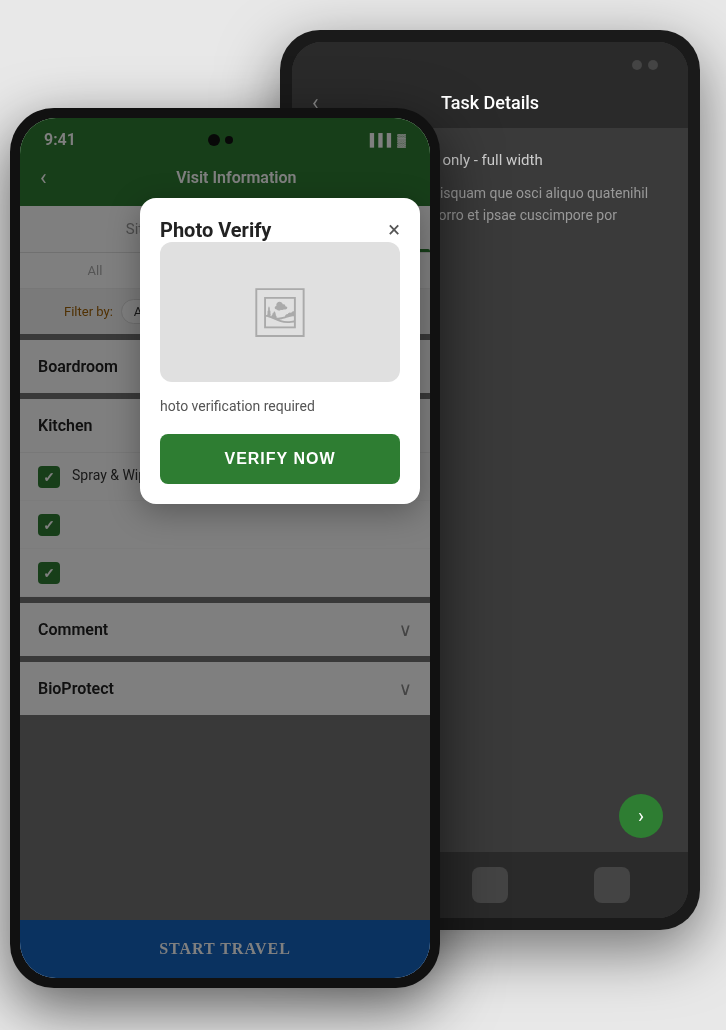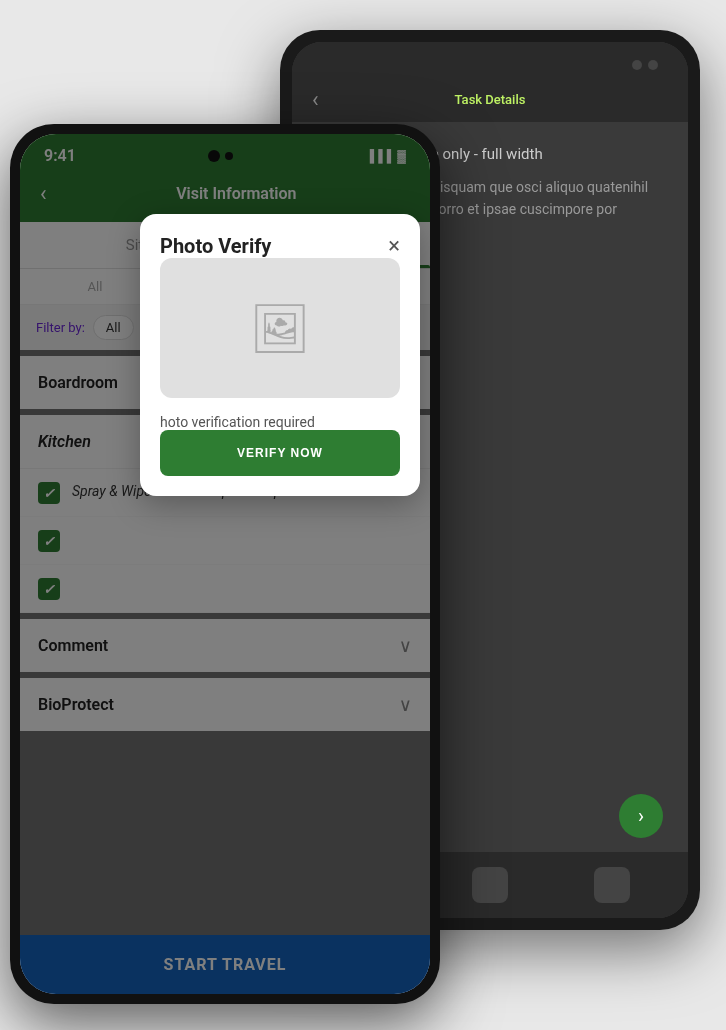--- a/index.html
+++ b/index.html
@@ -46,22 +46,22 @@
       justify-content: center;
       position: relative;
     }
     .back-header-arrow {
       position: absolute;
       left: 20px;
       color: #888;
       font-size: 22px;
     }
     .back-header-title {
-      color: #bef264;
-      font-size: 13px;
+      color: #ffffff;
+      font-size: 18px;
       font-weight: 500;
     }
     .back-camera-area {
       position: absolute;
       top: 18px; right: 30px;
       display: flex; gap: 6px;
     }
     .back-cam-dot {
       width: 10px; height: 10px;
       background: #444;
@@ -101,21 +101,21 @@
       display: flex;
       align-items: center;
       justify-content: center;
       color: white;
       font-size: 20px;
     }
 
     
     .phone-front {
       position: absolute;
-      top: 124px;
+      top: 108px;
       left: 10px;
       width: 430px;
       height: 880px;
       background: #111;
       border-radius: 44px;
       box-shadow: 0 20px 60px rgba(0,0,0,0.6);
       overflow: hidden;
     }
     .phone-front-inner {
       position: absolute;
@@ -252,21 +252,22 @@
       justify-content: space-between;
       flex-shrink: 0;
     }
     .filter-left {
       display: flex;
       align-items: center;
       gap: 8px;
     }
     .filter-label {
       font-size: 13px;
-      color: #6d28d9;
+      color: #a16207;
+      margin-left: 28px;
     }
     .filter-pill {
       background: white;
       border: 1px solid #ddd;
       border-radius: 16px;
       padding: 4px 12px;
       font-size: 13px;
       color: #333;
     }
     .filter-icon {
@@ -299,21 +300,20 @@
     }
     .chevron {
       color: #888;
       font-size: 18px;
     }
 
     
     .section-expanded {
       background: white;
       margin: 6px 0;
-      font-style: italic;
     }
     .section-header-expanded {
       padding: 16px 18px;
       display: flex;
       align-items: center;
       justify-content: space-between;
       cursor: pointer;
       border-bottom: 1px solid #f0f0f0;
     }
     .task-item {
@@ -365,20 +365,21 @@
     }
     .photo-verify-text {
       font-size: 11px;
       color: #1976d2;
     }
 
     
     .bottom-bar {
       display: flex;
       flex-shrink: 0;
+      font-family: Liberation Serif, serif;
     }
     .btn-start-travel {
       flex: 1;
       background: #1565c0;
       color: white;
       font-size: 16px;
       font-weight: 700;
       padding: 20px 0;
       text-align: center;
       cursor: pointer;
@@ -443,29 +444,30 @@
       margin-bottom: 16px;
     }
     .image-icon {
       color: #aaa;
       font-size: 48px;
     }
     .modal-desc {
       font-size: 14px;
       color: #555;
       text-align: left;
+      margin-bottom: 20px;
     }
     .verify-btn {
       width: 100%;
       background: #2e7d32;
       color: white;
       border: none;
       border-radius: 8px;
       padding: 16px;
-      font-size: 12px;
+      font-size: 16px;
       font-weight: 700;
       letter-spacing: 1px;
       cursor: pointer;
       text-align: center;
     }
   </style>
 </head>
 <body>
 
 <div class="phone-back">

